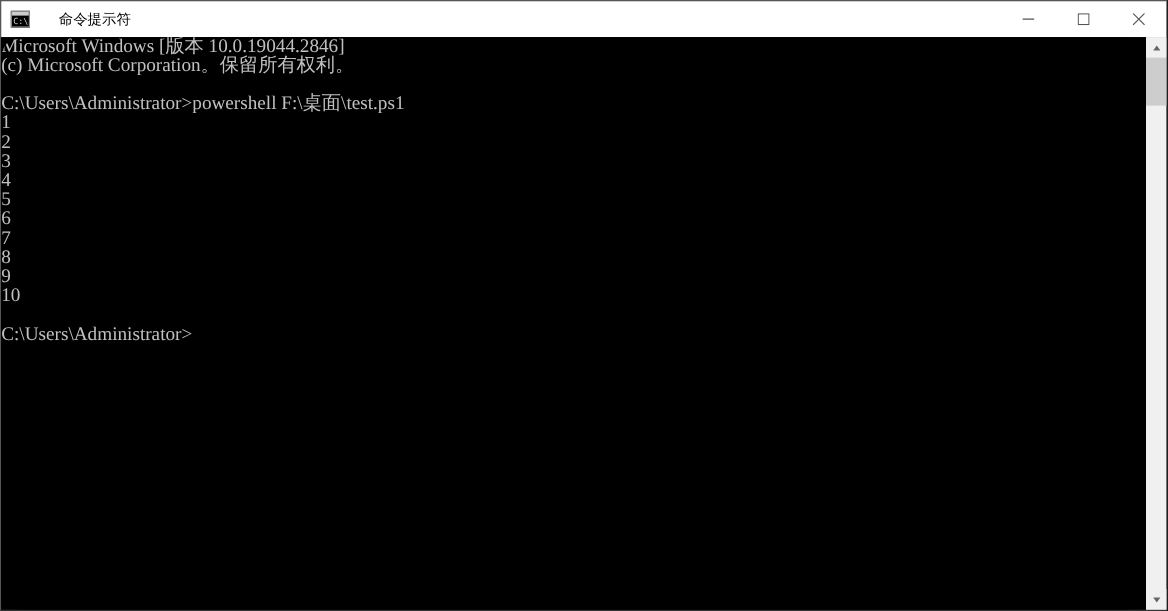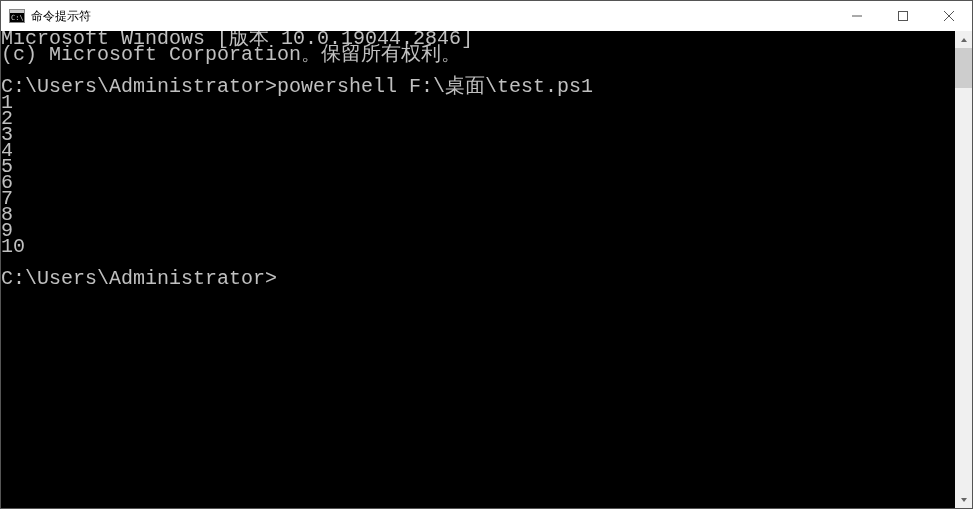--- a/index.html
+++ b/index.html
@@ -1,25 +1,25 @@
 <!DOCTYPE html>
 <html><head>
 <meta charset="utf-8">
 <style>
   * { margin: 0; padding: 0; box-sizing: border-box; }
   html, body { width: 973px; height: 509px; font-family: "Segoe UI", "Microsoft YaHei", sans-serif; background: #000; overflow: hidden; }
   .window { width: 973px; height: 509px; display: flex; flex-direction: column; border: 1px solid #555; background: #000; }
   .titlebar { height: 30px; background: #fff; display: flex; align-items: center; position: relative; }
   .titlebar-icon { width: 16px; height: 16px; margin-left: 8px; display: flex; align-items: center; justify-content: center; }
-  .title-text { font-size: 12px; color: #000; margin-left: 6px; line-height: 30px; text-align: right; }
+  .title-text { font-size: 12px; color: #000; margin-left: 24px; line-height: 30px; text-align: right; }
   .win-controls { position: absolute; right: 0; top: 0; height: 30px; display: flex; }
   .win-btn { width: 46px; height: 30px; display: flex; align-items: center; justify-content: center; color: #555; cursor: pointer; }
   .win-btn svg { width: 10px; height: 10px; }
   .client { flex: 1; display: flex; background: #000; position: relative; }
-  .terminal { flex: 1; background: #000; color: #c0c0c0; font-family: Liberation Mono, monospace; font-size: 20px; line-height: 16px; padding: 0; white-space: pre; overflow: hidden; }
+  .terminal { flex: 1; background: #000; color: #c0c0c0; font-family: Liberation Serif, serif; font-size: 16px; line-height: 16px; padding: 0; white-space: pre; overflow: hidden; border-radius: 17px; }
   .terminal .line { height: 16px; }
   .scrollbar { width: 17px; background: #f0f0f0; position: relative; }
   .scroll-thumb { position: absolute; left: 0; right: 0; top: 0; height: 40px; background: #cdcdcd; }
   .scroll-btn { position: absolute; left: 0; right: 0; height: 17px; display: flex; align-items: center; justify-content: center; background: #f0f0f0; }
   .scroll-btn.up { top: 0; }
   .scroll-btn.down { bottom: 0; }
   .scroll-btn svg { width: 8px; height: 8px; fill: #666; }
   .cmd-icon-box { width:16px; height:14px; background:#000; border:1px solid #888; position:relative; }
   .cmd-icon-box .bar { position:absolute; top:0; left:0; right:0; height:3px; background:#ccc; }
   .cmd-icon-box .tx { position:absolute; bottom:0; left:1px; font-size:7px; color:#ccc; line-height:7px; font-family: Consolas, monospace; }

